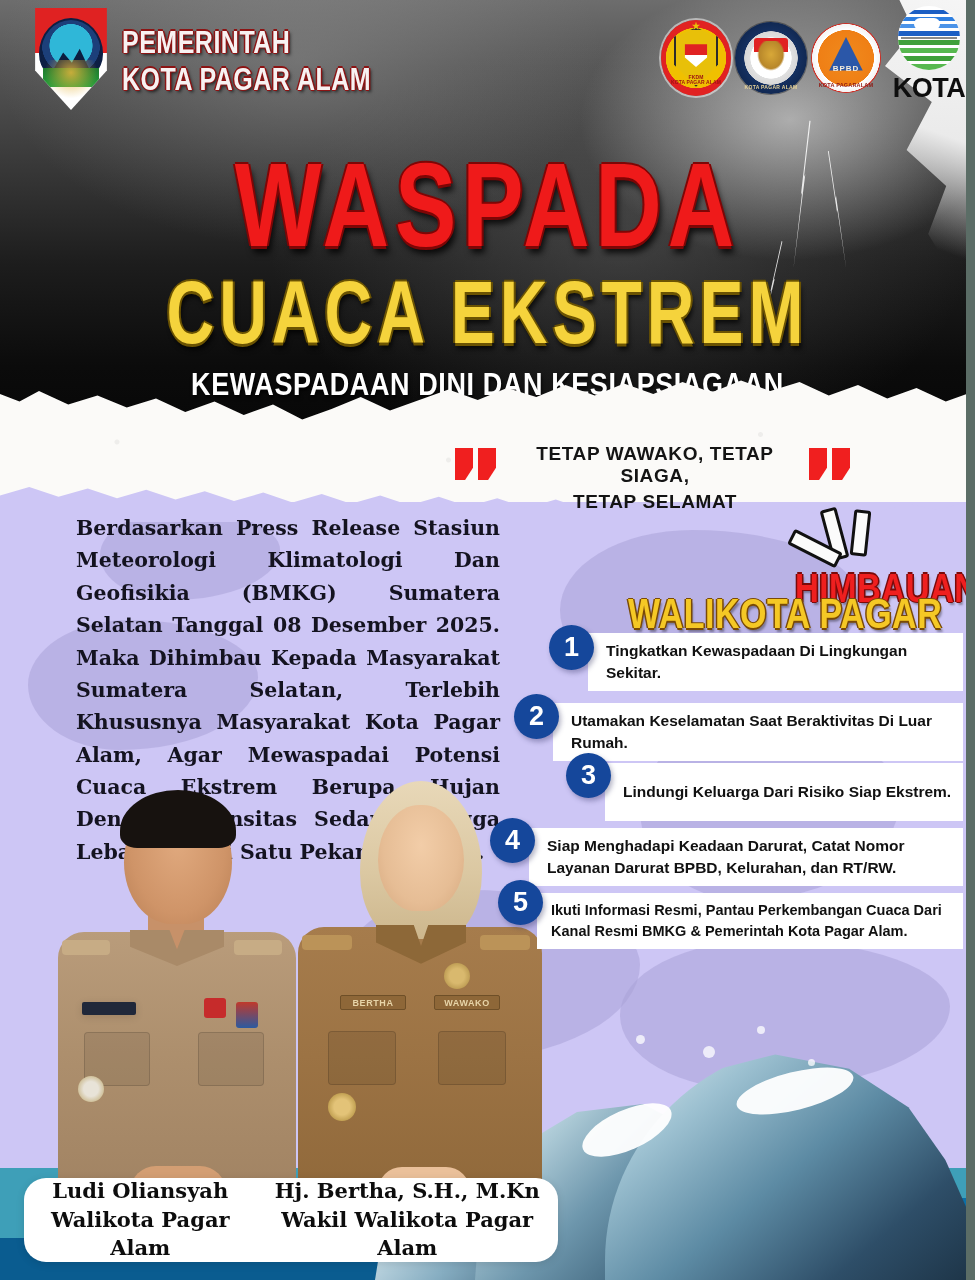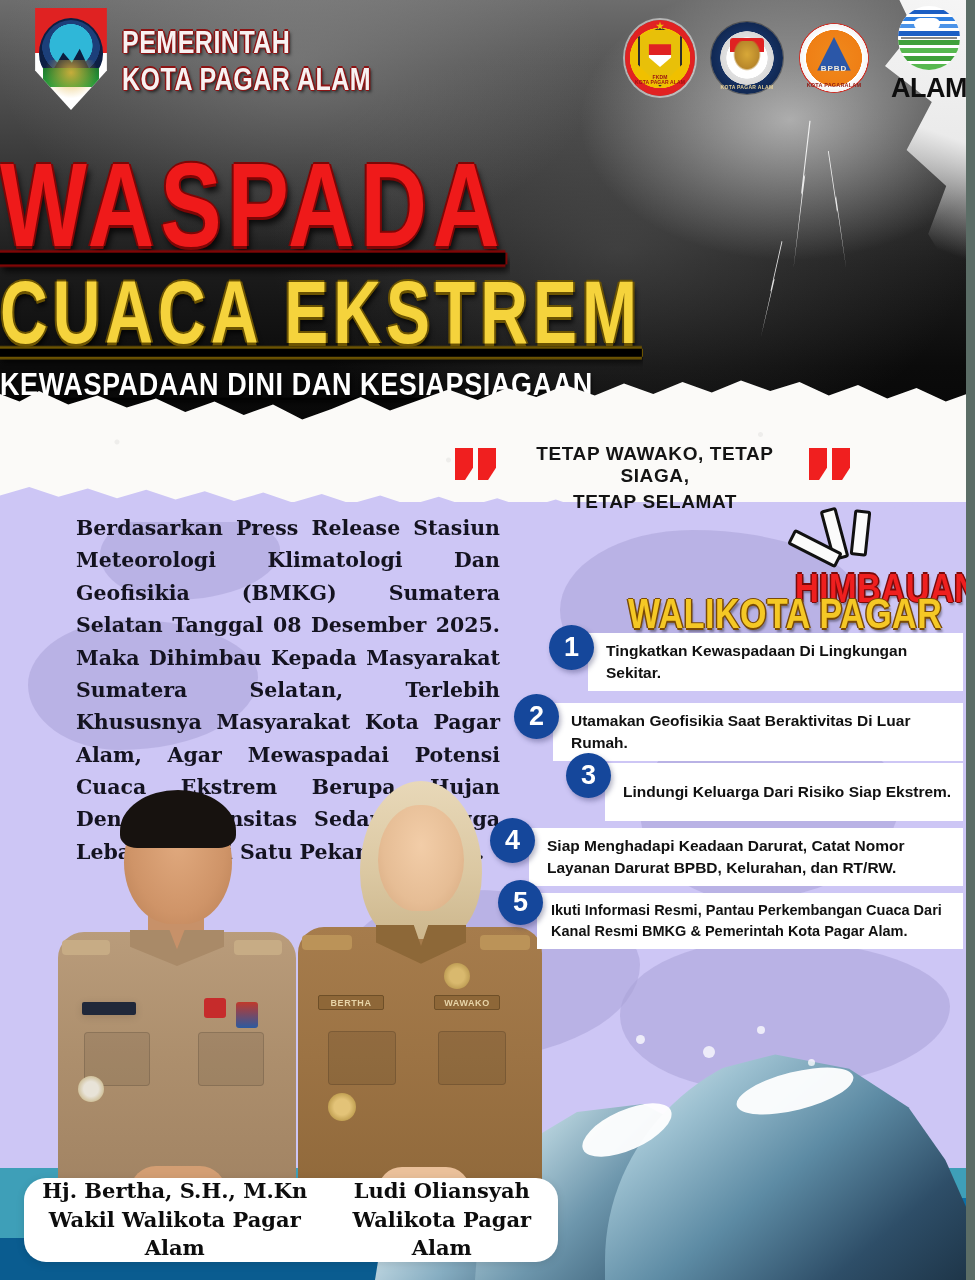--- a/index.html
+++ b/index.html
@@ -45,21 +45,21 @@
   .gov-text { line-height:1.0; }
   .gov-text .l1, .gov-text .l2 {
     font-family:"Liberation Sans", sans-serif;
     font-weight:bold; color:#f7f2f2; letter-spacing:.5px;
     text-shadow: -1.5px 0 #8c1414, 1.5px 0 #8c1414, 0 -1.5px #8c1414, 0 1.5px #8c1414, 2px 2px 3px rgba(0,0,0,.7);
     transform:scaleY(1.22); transform-origin:left top;
   }
   .gov-text .l1 { font-size:25px; }
   .gov-text .l2 { font-size:25px; margin-top:12px; }
 
-  .hdr-right { margin-left:auto; display:flex; align-items:center; gap:16px; }
+  .hdr-right { margin-left:auto; display:flex; align-items:center; gap:4px; }
 
   
   .logo { position:relative; }
   .logo-pagaralam { width:78px; height:104px; }
   .shield-pa {
     width:78px; height:104px;
     background:linear-gradient(180deg,#e02222 0%, #e02222 45%, #ffffff 45%, #ffffff 100%);
     clip-path:polygon(4% 2%, 96% 2%, 96% 62%, 50% 100%, 4% 62%);
     position:relative;
   }
@@ -120,21 +120,21 @@
   .bmkg-globe .sky { position:absolute; left:0; top:4px; width:100%; height:26px;
     background:repeating-linear-gradient(180deg,#1c5fc4 0 4px, #ffffff 4px 7px, #2f7fe0 7px 11px, #ffffff 11px 14px, #4b93e8 14px 18px, #ffffff 18px 21px, #1c5fc4 21px 25px); }
   .bmkg-globe .cloud { position:absolute; left:16px; top:12px; width:26px; height:12px;
     background:#ffffff; border-radius:12px; }
   .bmkg-globe .line { position:absolute; left:3px; top:31px; width:56px; height:2px; background:#8a8a8a; }
   .bmkg-globe .land { position:absolute; left:0; top:34px; width:100%; height:30px;
     background:repeating-linear-gradient(180deg,#3fa03a 0 5px, #ffffff 5px 8px, #57b84f 8px 13px, #ffffff 13px 16px, #3fa03a 16px 21px, #ffffff 21px 24px, #57b84f 24px 30px); }
   .bmkg-text { font-size:27px; font-weight:bold; color:#0e0e0e; letter-spacing:-0.5px; margin-top:3px; }
 
   
-  .title-wrap { position:absolute; left:0; top:150px; width:975px; text-align:left; z-index:5;text-decoration:underline; }
+  .title-wrap { position:absolute; left:0; top:150px; width:975px; text-align:center; z-index:5; }
   .t-waspada {
     font-family:"Liberation Sans", sans-serif; font-weight:bold;
     font-size:92px; line-height:.92; color:#ef1a1a; letter-spacing:6px;
     transform:scaleY(1.30); transform-origin:center top;
     text-shadow:-2px 0 #7e0606, 2px 0 #7e0606, 0 -2px #7e0606, 0 2px #7e0606, 3px 5px 6px rgba(0,0,0,.8);
   }
   .t-cuaca {
     font-family:"Liberation Sans", sans-serif; font-weight:bold;
     font-size:66px; line-height:.95; color:#f5d33c; letter-spacing:5px;
     margin-top:36px;
@@ -300,21 +300,21 @@
   .p-female .collar { position:absolute; left:82px; top:150px; width:90px; height:44px;
     background:#8d6838; clip-path:polygon(0 0, 42% 0, 50% 48%, 58% 0, 100% 0, 100% 40%, 50% 88%, 0 40%); }
   .p-female .epl { position:absolute; top:160px; width:50px; height:15px; background:#bb9358; border-radius:4px; }
   .p-female .epl.l { left:8px; } .p-female .epl.r { left:186px; }
   .p-female .pkt { position:absolute; top:256px; width:68px; height:54px;
     background:rgba(0,0,0,.08); border:1px solid rgba(0,0,0,.15); border-radius:4px; }
   .p-female .pkt.l { left:34px; } .p-female .pkt.r { left:144px; }
   .p-female .tag { position:absolute; top:220px; width:66px; height:15px;
     background:#8e6738; border:1px solid #6e4f28; border-radius:2px;
     font-size:9px; color:#e7d4a8; text-align:center; line-height:14px; font-weight:bold; letter-spacing:.6px; }
-  .p-female .tag.l { left:24px; } .p-female .tag.r { left:140px; }
+  .p-female .tag.l { left:46px; } .p-female .tag.r { left:140px; }
   .p-female .crest { position:absolute; left:150px; top:188px; width:26px; height:26px;
     background:radial-gradient(circle,#d9b96e 40%, #a7853e 100%); border-radius:50%; }
   .p-female .medal { position:absolute; left:34px; top:318px; width:28px; height:28px;
     background:radial-gradient(circle,#e3c378 40%, #a3802f 100%); border-radius:50%; }
   .p-female .hands { position:absolute; left:84px; top:392px; width:92px; height:52px;
     background:#eac09a; border-radius:24px; }
 
   
   .waves { position:absolute; left:0; bottom:0; width:975px; height:300px; z-index:9; overflow:hidden; }
   .sea-lite { position:absolute; left:0; bottom:0; width:975px; height:112px; background:#3e9fb8; }
@@ -403,21 +403,21 @@
         <div class="lbl2">KOTA PAGARALAM</div>
       </div>
 
       <div class="logo-bmkg">
         <div class="bmkg-globe">
           <div class="sky"></div>
           <div class="cloud"></div>
           <div class="line"></div>
           <div class="land"></div>
         </div>
-        <div class="bmkg-text">ALAM</div>
+        <div class="bmkg-text">KOTA</div>
       </div>
     </div>
   </div>
 
   <div class="title-wrap">
     <div class="t-waspada">WASPADA</div>
     <div class="t-cuaca">CUACA EKSTREM</div>
     <div class="t-sub">KEWASPADAAN DINI DAN KESIAPSIAGAAN</div>
   </div>
 
@@ -508,21 +508,21 @@
   <div class="list">
     <div class="item it1">
       <div class="badge">1</div>
       <div class="card">
         <span>Tingkatkan Kewaspadaan Di Lingkungan Sekitar.</span>
       </div>
     </div>
     <div class="item it2">
       <div class="badge">2</div>
       <div class="card">
-        <span>Utamakan Geofisikia Saat Beraktivitas Di Luar Rumah.</span>
+        <span>Utamakan Keselamatan Saat Beraktivitas Di Luar Rumah.</span>
       </div>
     </div>
     <div class="item it3">
       <div class="badge">3</div>
       <div class="card">
         <span>Lindungi Keluarga Dari Risiko Siap Ekstrem.</span>
       </div>
     </div>
     <div class="item it4">
       <div class="badge">4</div>
@@ -533,22 +533,22 @@
     <div class="item it5">
       <div class="badge">5</div>
       <div class="card">
         <span>Ikuti Informasi Resmi, Pantau Perkembangan Cuaca Dari Kanal Resmi BMKG &amp; Pemerintah Kota Pagar Alam.</span>
       </div>
     </div>
   </div>
 
   <div class="plate">
     <div class="col">
+      <div class="nm">Ludi Oliansyah</div>
+      <div class="ro">Walikota Pagar Alam</div>
+    </div>
+    <div class="col">
       <div class="nm">Hj. Bertha, S.H., M.Kn</div>
       <div class="ro">Wakil Walikota Pagar Alam</div>
     </div>
-    <div class="col">
-      <div class="nm">Ludi Oliansyah</div>
-      <div class="ro">Walikota Pagar Alam</div>
-    </div>
   </div>
 
 </div>
 
 </body></html>

